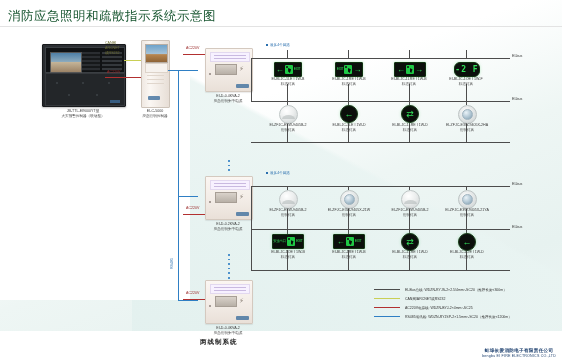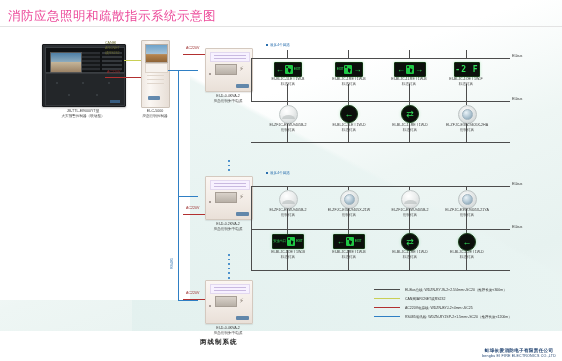--- a/index.html
+++ b/index.html
@@ -12,21 +12,21 @@
 
   
   .bg-wash{position:absolute;left:0;top:0;width:562px;height:361px;
     background:linear-gradient(160deg,#ffffff 0%,#ffffff 34%,#eef6f4 55%,#e7f2f0 78%,#eef6f5 100%);}
   .bg-diag{position:absolute;right:0;bottom:0;width:430px;height:300px;
     background:linear-gradient(208deg,rgba(255,255,255,0) 0%,rgba(255,255,255,0) 40%,rgba(233,244,242,.85) 41%,rgba(226,240,238,.9) 100%);}
   .bg-bottom{position:absolute;left:0;bottom:0;width:562px;height:30px;background:#ffffff;}
   .bg-topleft{position:absolute;left:0;top:0;width:190px;height:300px;background:#ffffff;}
 
   
-  .title{position:absolute;left:8px;top:8px;font-size:12.5px;color:#ec4899;
+  .title{position:absolute;left:8px;top:8px;font-size:12.5px;color:#14532d;
     letter-spacing:.5px;white-space:nowrap;font-weight:500;}
   .title-rule{position:absolute;left:0;top:26px;width:562px;height:1px;background:#e3e3e3;}
 
   
   .cap{position:absolute;text-align:center;font-size:3.6px;color:#3a3a3a;
     line-height:1.45;white-space:nowrap;}
   .cap b{font-weight:400;display:block;}
   .tag{position:absolute;font-size:3.6px;color:#333;white-space:nowrap;}
 
   
@@ -78,21 +78,21 @@
   .dbox-bolt{position:absolute;left:33px;top:15px;font-size:7px;color:#8e8379;line-height:9px;}
   .dbox-logo{position:absolute;right:3px;bottom:3px;width:13px;height:4px;background:#3f6f9e;opacity:.8;border-radius:1px;}
   .dbox-dot{position:absolute;left:3px;top:24px;width:1.5px;height:1.5px;border-radius:50%;background:#9a9089;}
 
   
   .sign{position:absolute;height:13px;background:#0b0f0b;border:1px solid #123312;
     border-radius:1px;display:flex;align-items:center;justify-content:center;gap:1px;
     box-shadow:0 0 3px rgba(60,200,90,.35);}
   .sign.w1{width:26px;}
   .sign.w2{width:30px;}
-  .sign.narrow{width:24px;}
+  .sign.narrow{width:24px;border-radius:6px;}
   .arrow{font-size:8px;color:#32e05a;line-height:1;}
   .runner{width:8px;height:9px;background:#1fc845;border-radius:1px;position:relative;}
   .runner:before{content:"";position:absolute;left:1px;top:1px;width:2px;height:2px;border-radius:50%;background:#0b0f0b;}
   .runner:after{content:"";position:absolute;left:3.5px;top:3px;width:3px;height:5px;background:#0b0f0b;
     clip-path:polygon(0 0,100% 25%,60% 100%,0 70%);}
   .extxt{font-size:3.4px;color:#32e05a;line-height:1;letter-spacing:-.2px;}
   .floor{font-size:8px;color:#32e05a;font-weight:bold;letter-spacing:1px;font-family:"DejaVu Sans Mono",monospace;}
 
   
   .rsign{position:absolute;width:16px;height:16px;border-radius:50%;background:#0b0f0b;

